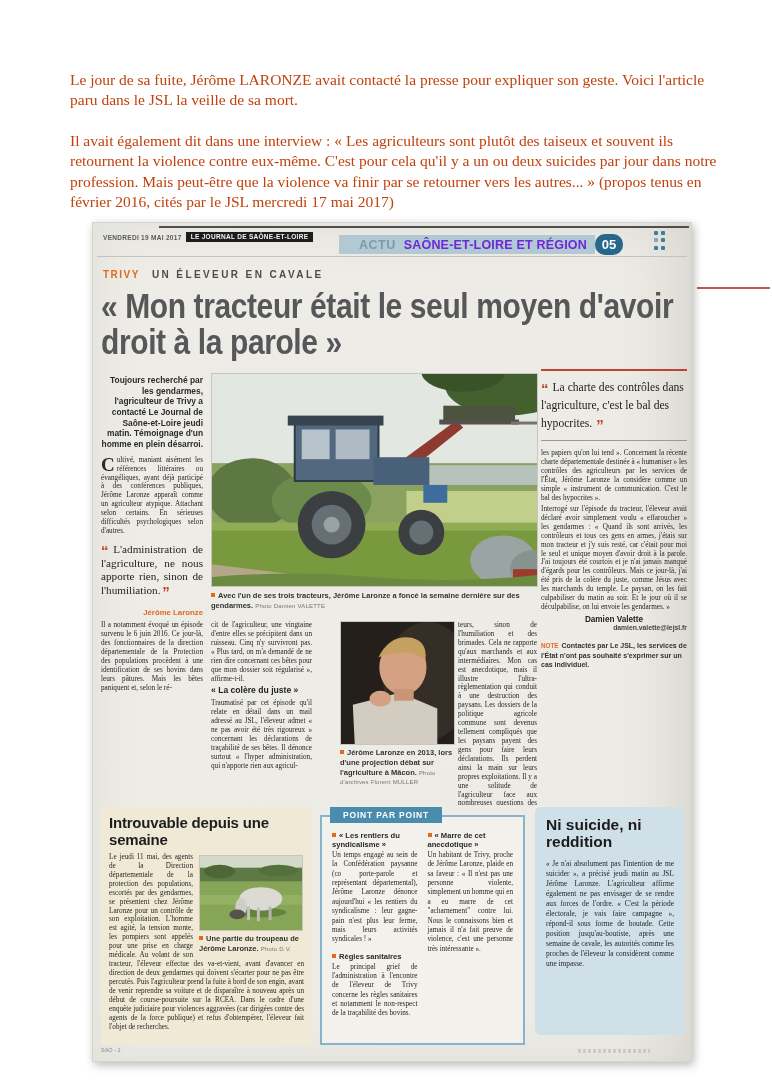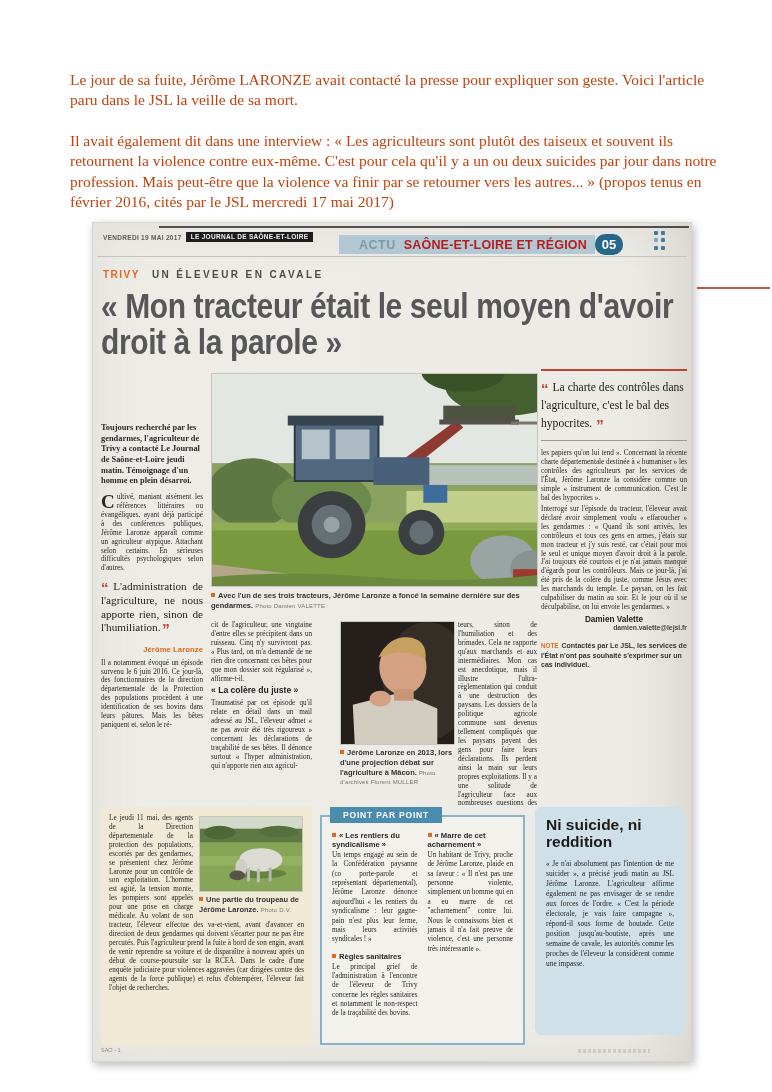--- a/index.html
+++ b/index.html
@@ -18,36 +18,36 @@
   .abs { position:absolute; }
 
   .topline { left:66px; right:2px; top:3px; height:2px; background:#4e4e4c; }
   .headrule { left:4px; right:4px; top:33px; height:1px; background:#c3c2bc; }
 
   .dateline { left:10px; top:9px; font-family:"Liberation Sans",sans-serif; font-size:6.5px; font-weight:700; color:#5a5a58; letter-spacing:.3px; display:flex; gap:4px; align-items:center; }
   .masthead { background:#1d1d1d; color:#f2f2f2; padding:1px 5px 2px; }
 
   .sectionbar { left:246px; top:12px; width:256px; height:19px; background:#b2c8d3; display:flex; align-items:center; justify-content:flex-end; gap:8px; padding-right:8px; font-family:"Liberation Sans",sans-serif; }
   .sec-label { color:#7e9aa8; font-size:12.5px; font-weight:700; letter-spacing:.5px; }
-  .sec-title { color:#b91c1c; font-size:12.5px; font-weight:700; letter-spacing:.2px;text-align:right; }
+  .sec-title { color:#6d28d9; font-size:12.5px; font-weight:700; letter-spacing:.2px;text-align:right; }
   .pagebox { left:502px; top:11px; width:28px; height:21px; background:#27678b; color:#fff; font-family:"Liberation Sans",sans-serif; font-size:13px; font-weight:700; display:flex; align-items:center; justify-content:center;border-radius:10px; }
   .regmarks { left:561px; top:8px; width:14px; height:20px; display:grid; grid-template-columns:5px 5px; gap:2px; }
   .regmarks i { width:4px; height:4px; background:#3f7da0; border-radius:1px; }
   .regmarks i:nth-child(3){ background:#7fa8c0; }
 
   .kicker { left:10px; top:46px; font-family:"Liberation Sans",sans-serif; font-size:10px; font-weight:700; display:flex; gap:12px; }
   .kick-place { color:#e06a1f; letter-spacing:1.5px; }
   .kick-text { color:#4c4c4c; letter-spacing:2.4px; }
 
   .headline { left:8px; top:64px; width:575px; font-family:"Liberation Sans",sans-serif; font-size:30px; font-weight:700; color:#57575a; letter-spacing:-.4px; line-height:1.04; transform:scaleY(1.18); transform-origin:top left; }
   .bodytxt { font-size:7.2px; line-height:1.24; color:#262626; text-align:justify; }
   .bodytxt p + p, .bodytxt .pq + p { margin-top:2px; }
   .dropcap::first-letter { float:left; font-size:19px; line-height:15px; font-weight:700; padding:1px 2px 0 0; color:#2a2a2a; }
 
-  .lede { font-family:Liberation Serif, serif; font-size:8.4px; font-weight:700; line-height:1.27; color:#2b2b2b; margin-bottom:6px; text-align:left;margin-top:48px; }
+  .lede { font-family:Liberation Sans, sans-serif; font-size:8.4px; font-weight:700; line-height:1.27; color:#2b2b2b; margin-bottom:6px; text-align:right; }
 
   .colA { left:8px; top:152px; width:102px; height:430px; overflow:hidden; }
   .colB { left:118px; top:398px; width:101px; height:184px; overflow:hidden; }
   .colC { left:247px; top:398px; width:115px; }
   .colD { left:365px; top:398px; width:79px; height:184px; overflow:hidden; }
 
   .subhead { font-family:"Liberation Sans",sans-serif; font-size:8.6px; font-weight:700; color:#222; margin:5px 0 3px; text-align:left; }
 
   
   .pq { margin:7px 0 4px; }
@@ -227,20 +227,21 @@
       <p>Interrogé sur l'épisode du tracteur, l'éleveur avait déclaré avoir simplement voulu « effaroucher » les gendarmes : « Quand ils sont arrivés, les contrôleurs et tous ces gens en armes, j'étais sur mon tracteur et j'y suis resté, car c'était pour moi le seul et unique moyen d'avoir droit à la parole. J'ai toujours été courtois et je n'ai jamais manqué d'égards pour les contrôleurs. Mais ce jour-là, j'ai été pris de la colère du juste, comme Jésus avec les marchands du temple. Le paysan, on les fait culpabiliser du matin au soir. Et le jour où il se déculpabilise, on lui envoie les gendarmes. »</p>
     </div>
     <div class="byline">Damien Valette</div>
     <div class="byemail">damien.valette@lejsl.fr</div>
     <div class="noteblk">
       <span class="notelabel">NOTE</span><span>Contactés par Le JSL, les services de l'État n'ont pas souhaité s'exprimer sur un cas individuel.</span>
     </div>
   </div>
 
   <div class="abs boxweek">
+    <h3>Introuvable depuis une semaine</h3>
     <div class="herdwrap">
       <svg class="photo-frame" viewBox="0 0 104 76" width="104" height="76" preserveAspectRatio="none">
         <rect width="104" height="76" fill="#86a556"></rect>
         <rect width="104" height="14" fill="#d2dac9"></rect>
         <rect y="12" width="104" height="14" fill="#5e7a44"></rect>
         <ellipse cx="20" cy="16" rx="16" ry="7" fill="#4d6737"></ellipse>
         <ellipse cx="80" cy="15" rx="20" ry="6" fill="#54703c"></ellipse>
         <rect y="40" width="104" height="10" fill="#93b161"></rect>
         <ellipse cx="62" cy="58" rx="26" ry="5" fill="#64833f"></ellipse>
         <ellipse cx="62" cy="44" rx="22" ry="12" fill="#dbdbd3"></ellipse>
@@ -263,21 +264,21 @@
     <div class="pointcols">
       <div class="pt-item">
         <div class="pt-head"><span class="bullet"></span><span>« Les rentiers du syndicalisme »</span></div>
         <div class="pt-text">Un temps engagé au sein de la Confédération paysanne (co porte-parole et représentant départemental), Jérôme Laronze dénonce aujourd'hui « les rentiers du syndicalisme : leur gagne-pain n'est plus leur ferme, mais leurs activités syndicales ! »</div>
       </div>
       <div class="pt-item">
         <div class="pt-head"><span class="bullet"></span><span>Règles sanitaires</span></div>
         <div class="pt-text">Le principal grief de l'administration à l'encontre de l'éleveur de Trivy concerne les règles sanitaires et notamment le non-respect de la traçabilité des bovins.</div>
       </div>
       <div class="pt-item">
-        <div class="pt-head"><span class="bullet"></span><span>« Marre de cet acharnement »</span></div>
+        <div class="pt-head"><span class="bullet"></span><span>« Marre de cet anecdotique »</span></div>
         <div class="pt-text">Un habitant de Trivy, proche de Jérôme Laronze, plaide en sa faveur : « Il n'est pas une personne violente, simplement un homme qui en a eu marre de cet "acharnement" contre lui. Nous le connaissons bien et jamais il n'a fait preuve de violence, c'est une personne très intéressante ».</div>
       </div>
     </div>
   </div>
 
   <div class="abs boxni">
     <h3>Ni suicide, ni reddition</h3>
     <p class="bodytxt">« Je n'ai absolument pas l'intention de me suicider », a précisé jeudi matin au JSL Jérôme Laronze. L'agriculteur affirme également ne pas envisager de se rendre aux forces de l'ordre. « C'est la période électorale, je vais faire campagne », répond-il sous forme de boutade. Cette position jusqu'au-boutiste, après une semaine de cavale, les autorités comme les proches de l'éleveur la considèrent comme une impasse.</p>
   </div>
 

